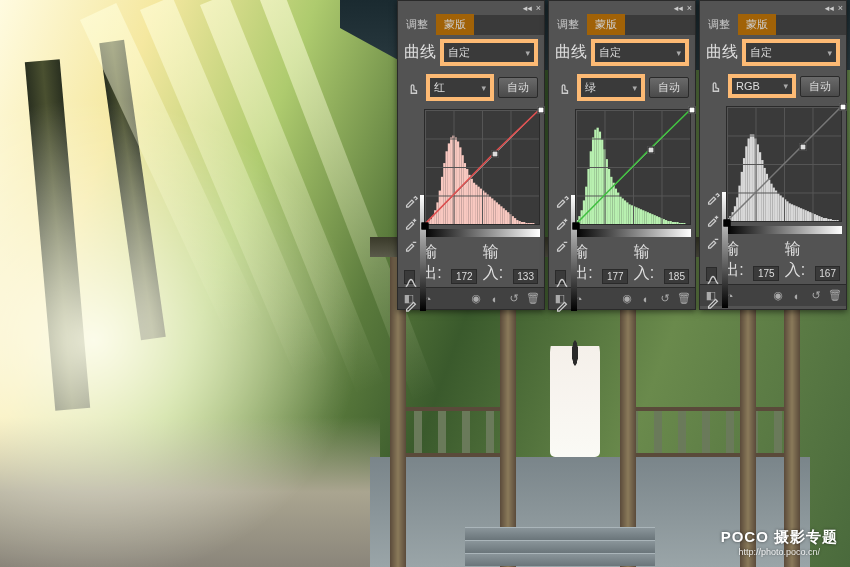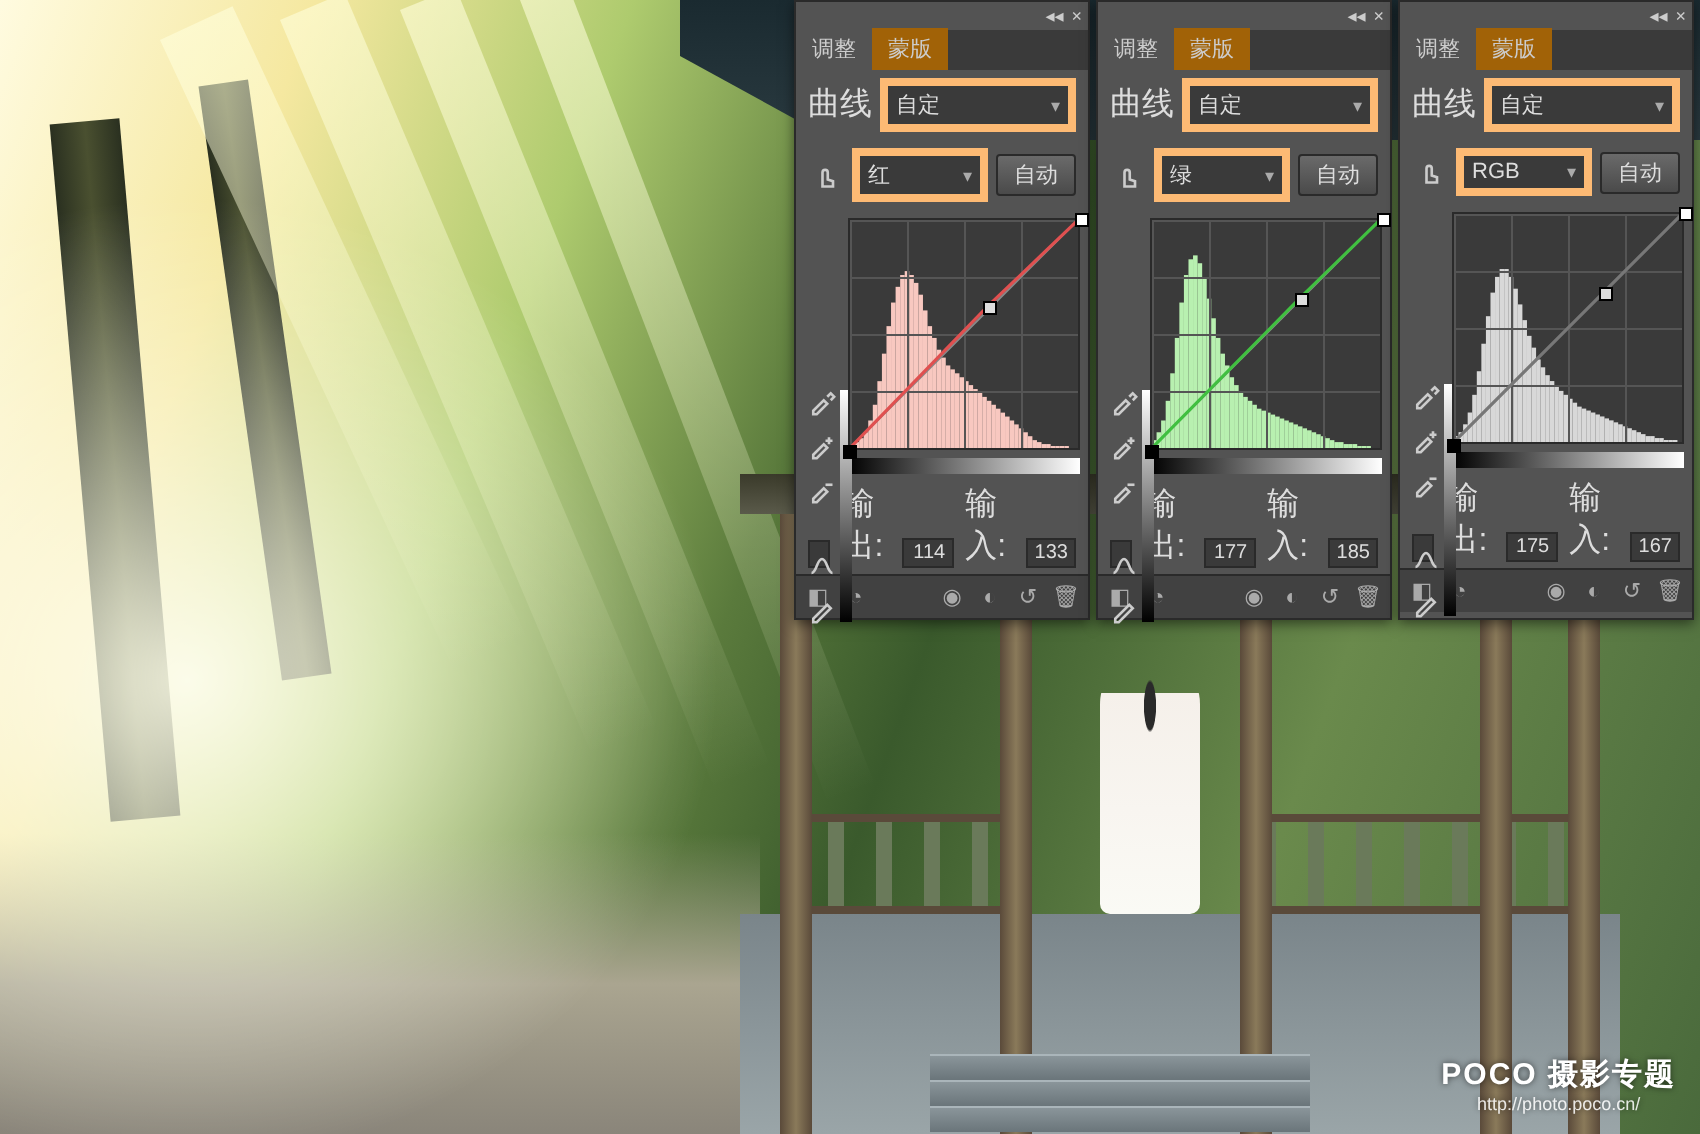--- a/index.html
+++ b/index.html
@@ -214,21 +214,21 @@
           </svg>
         <div class="handle" style="left:70px;top:44px"></div>
         <div class="handle" style="left:0px;top:116px;background:#000"></div>
         <div class="handle" style="left:116px;top:0px;background:#fff"></div>
       </div>
       <div class="strip h"></div>
     </div>
     <div class="iorow">
       <div class="ico"></div>
       <span class="lbl">输出:</span>
-      <div class="val">114</div>
+      <div class="val">172</div>
       <span class="lbl">输入:</span>
       <div class="val">133</div>
     </div>
     <div class="pfoot">
       <div class="fg">
         <div class="fic">◧</div>
         <div class="fic">◔</div>
       </div>
       <div class="fg">
         <div class="fic">◉</div>

